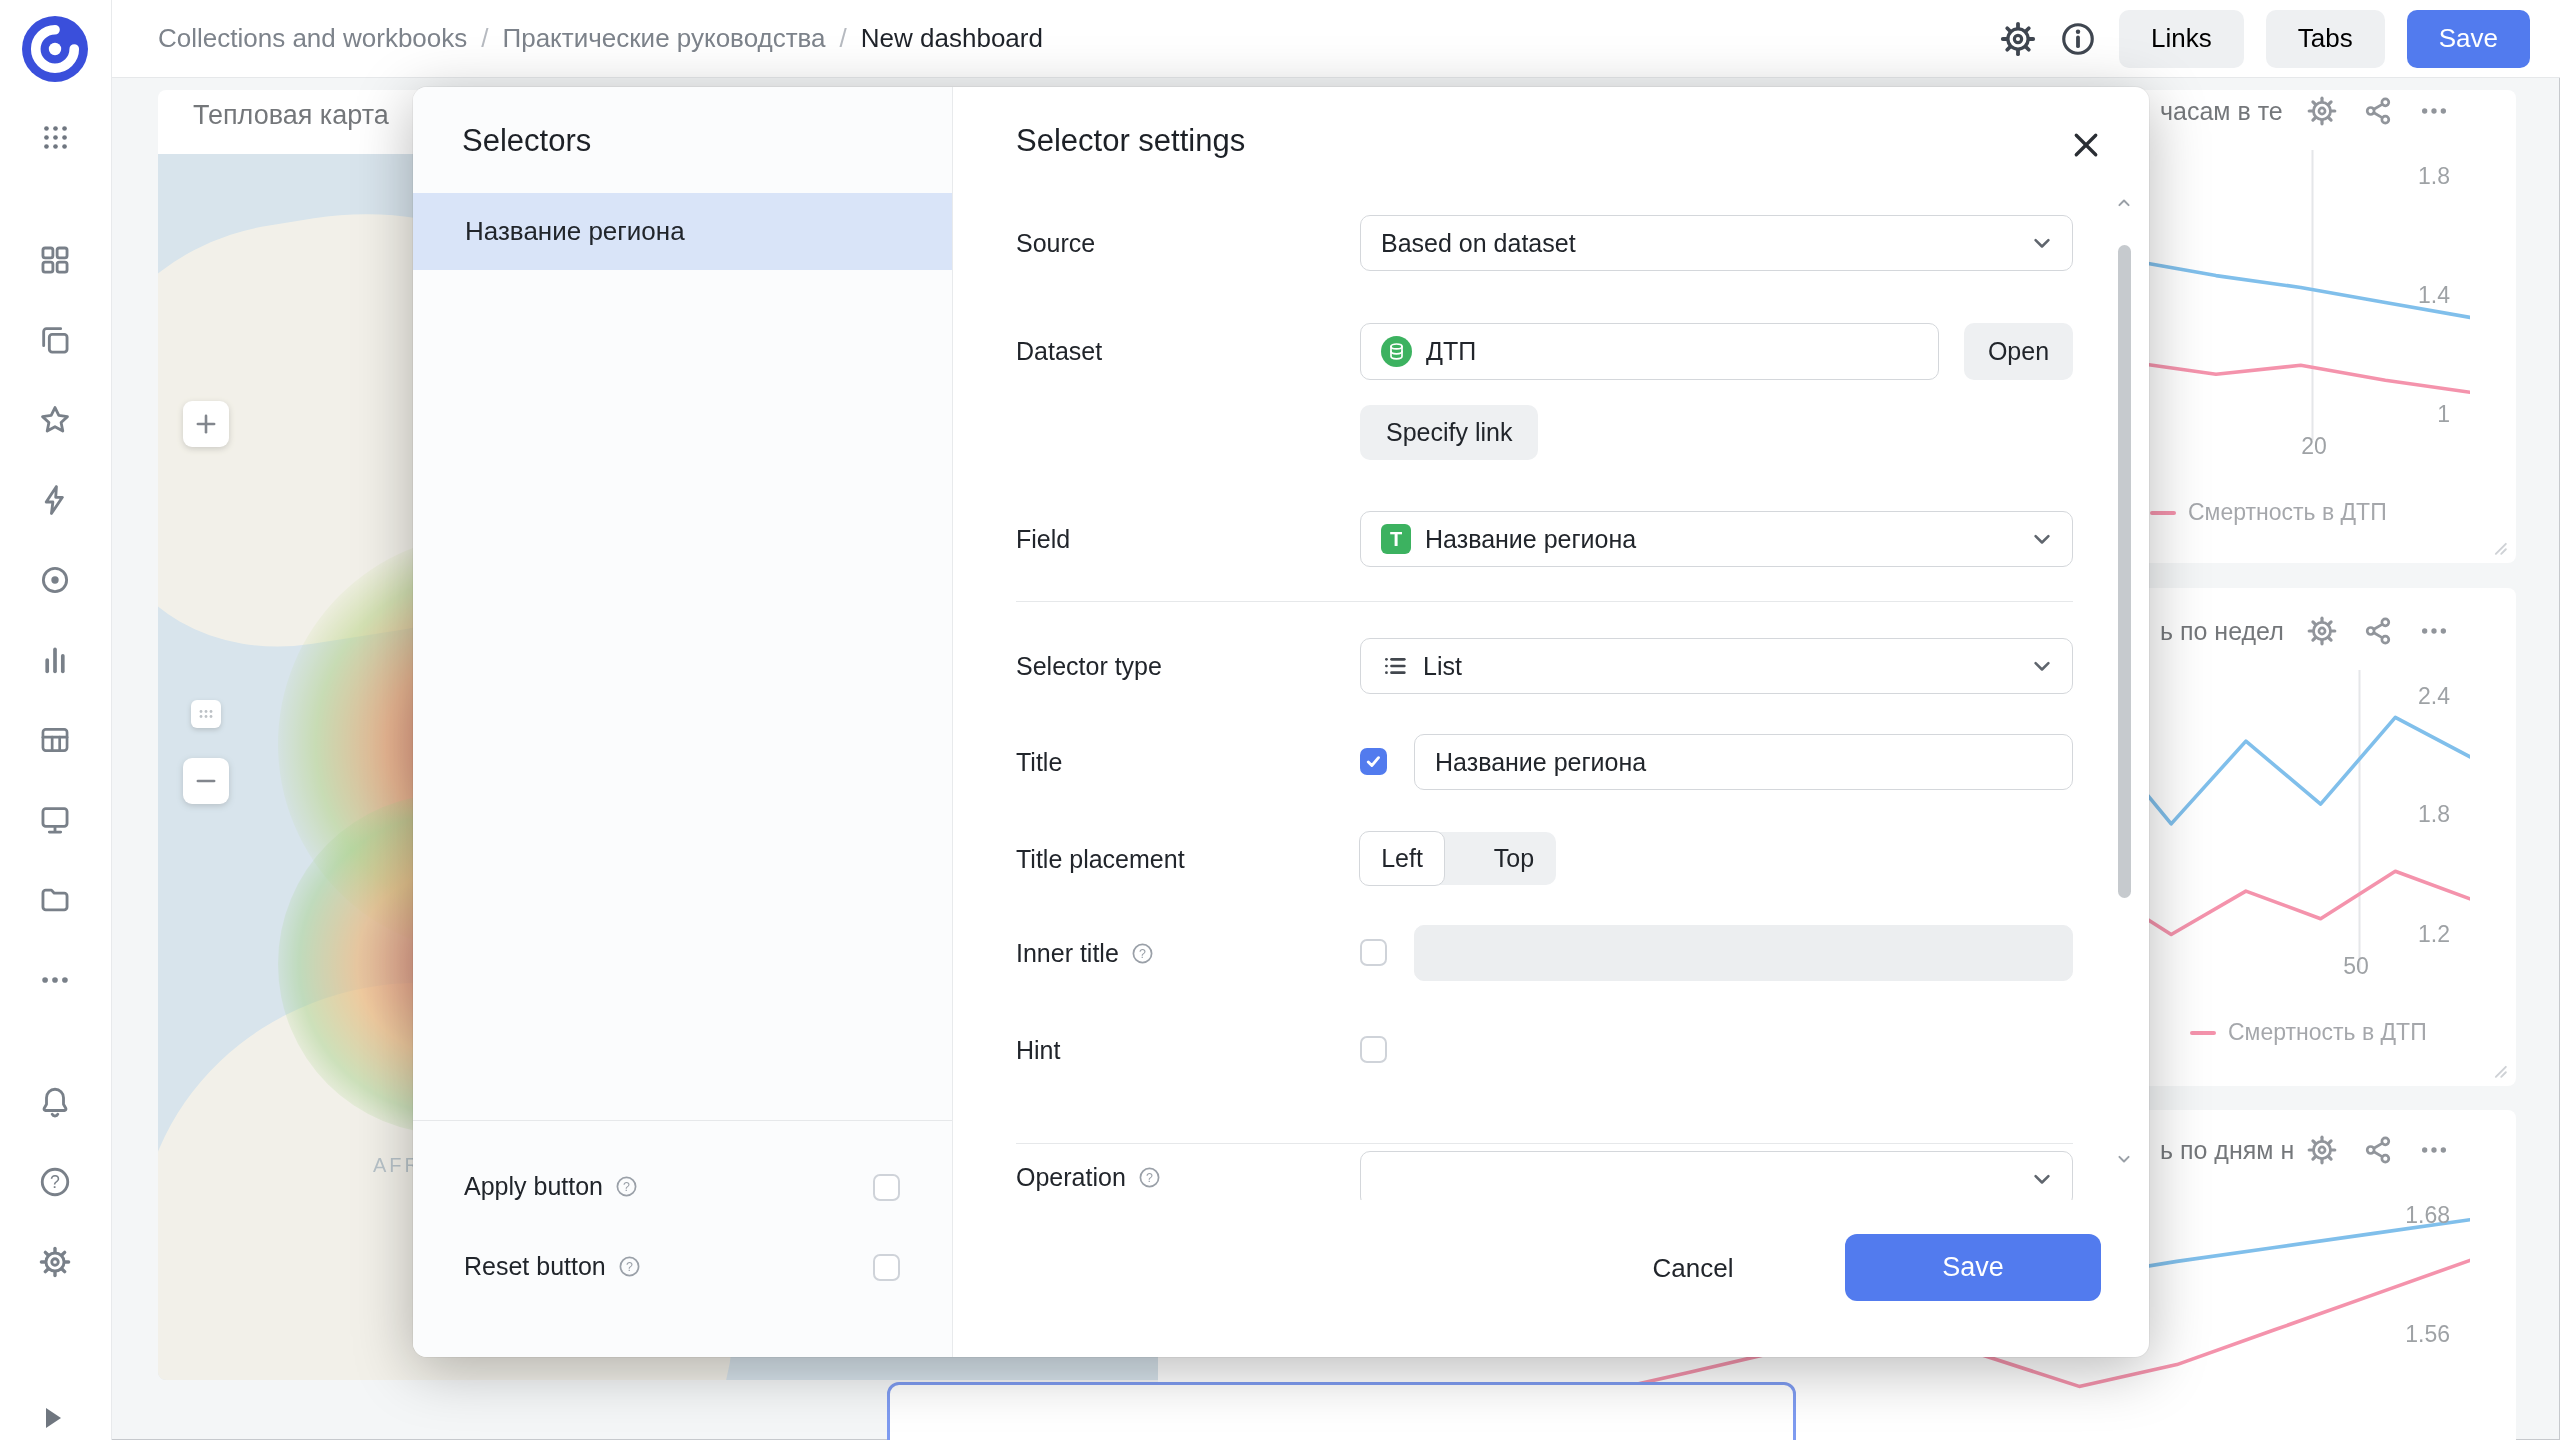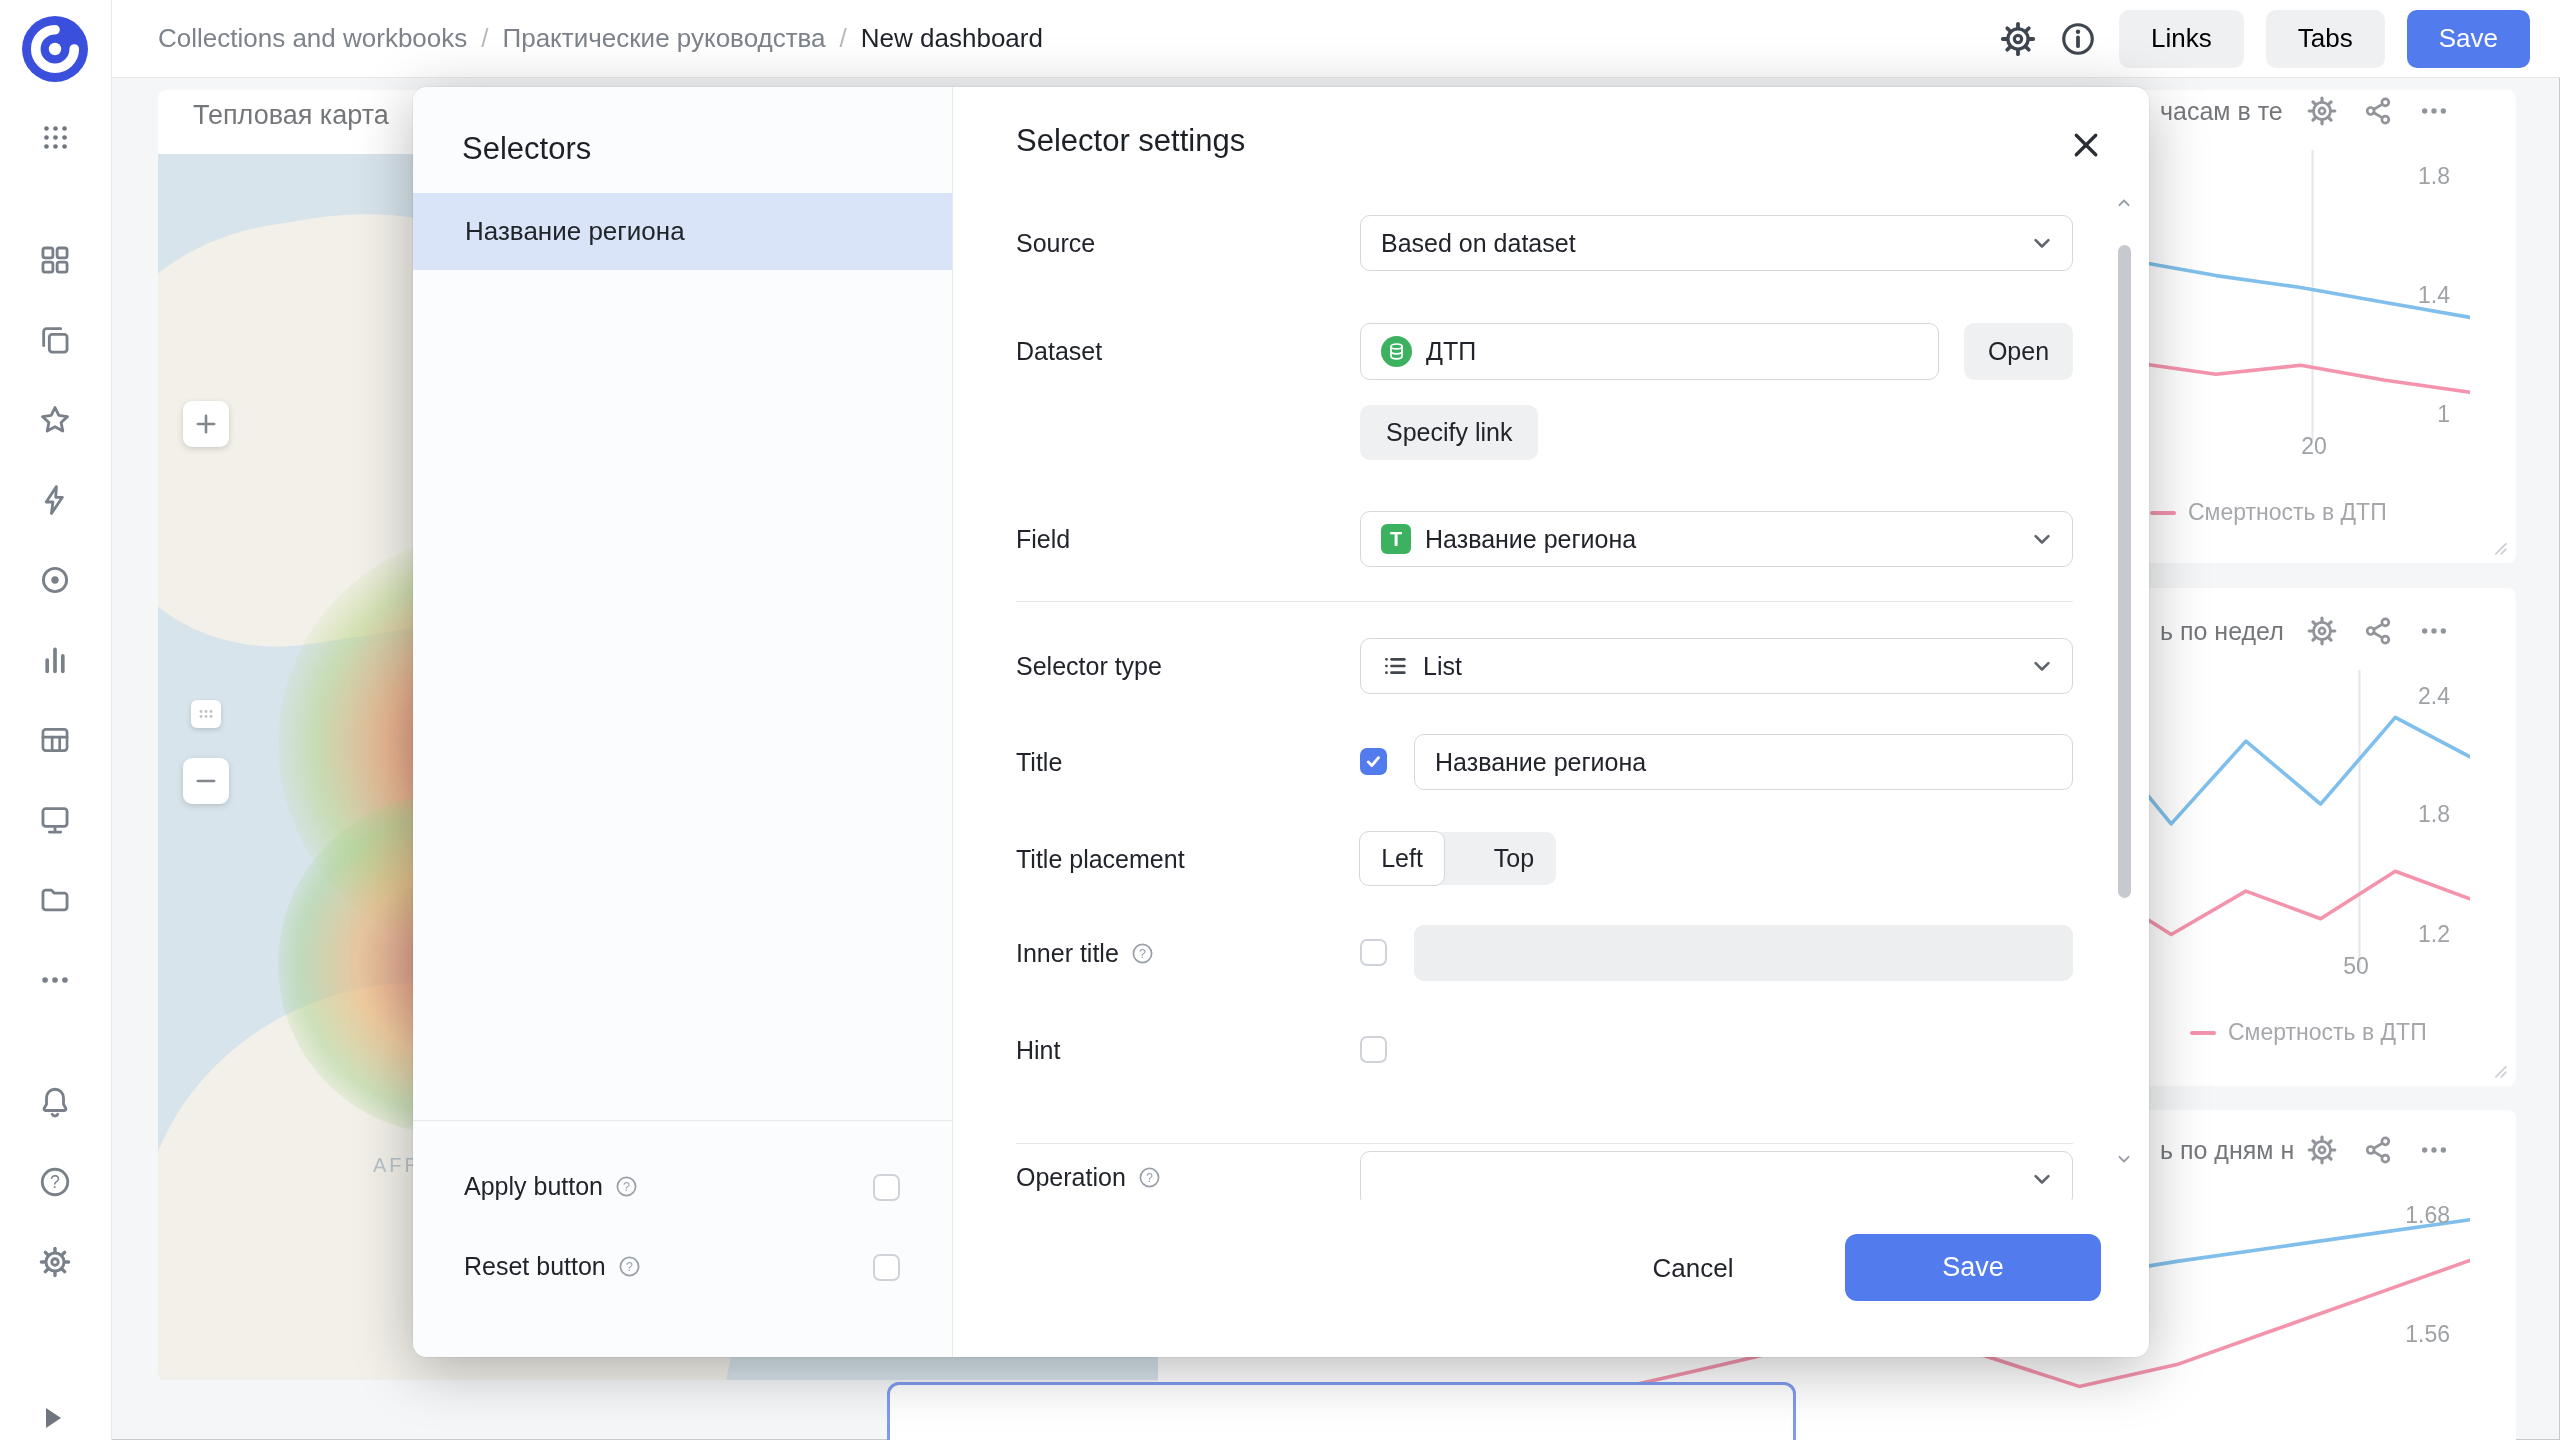--- a/index.html
+++ b/index.html
@@ -454,21 +454,21 @@
         </span>
       <button class="pill" style="border:none;">Links</button>
       <button class="pill" style="border:none;">Tabs</button>
       <button class="pill primary" style="border:none;">Save</button>
     </div>
   </header>
 
   <section class="modal">
 
     <div class="lp">
-      <div class="panel-title abs" style="left:49px;top:44px;">Selectors</div>
+      <div class="panel-title abs" style="left:49px;top:36px;">Selectors</div>
       <div class="sel-item">
         <span>Название региона</span>
       </div>
       <div class="lp-div"></div>
       <div class="lp-row" style="top:1085px;">
         <span>Apply button</span>
         <span class="qmark ic">
             <svg viewBox="0 0 24 24">
               <circle cx="12" cy="12" r="9.5" fill="none" stroke="currentColor" stroke-linecap="round" stroke-linejoin="round" stroke-width="1.8"></circle>
               <text x="12" y="16.5" text-anchor="middle" font-size="13" fill="currentColor">?</text>

